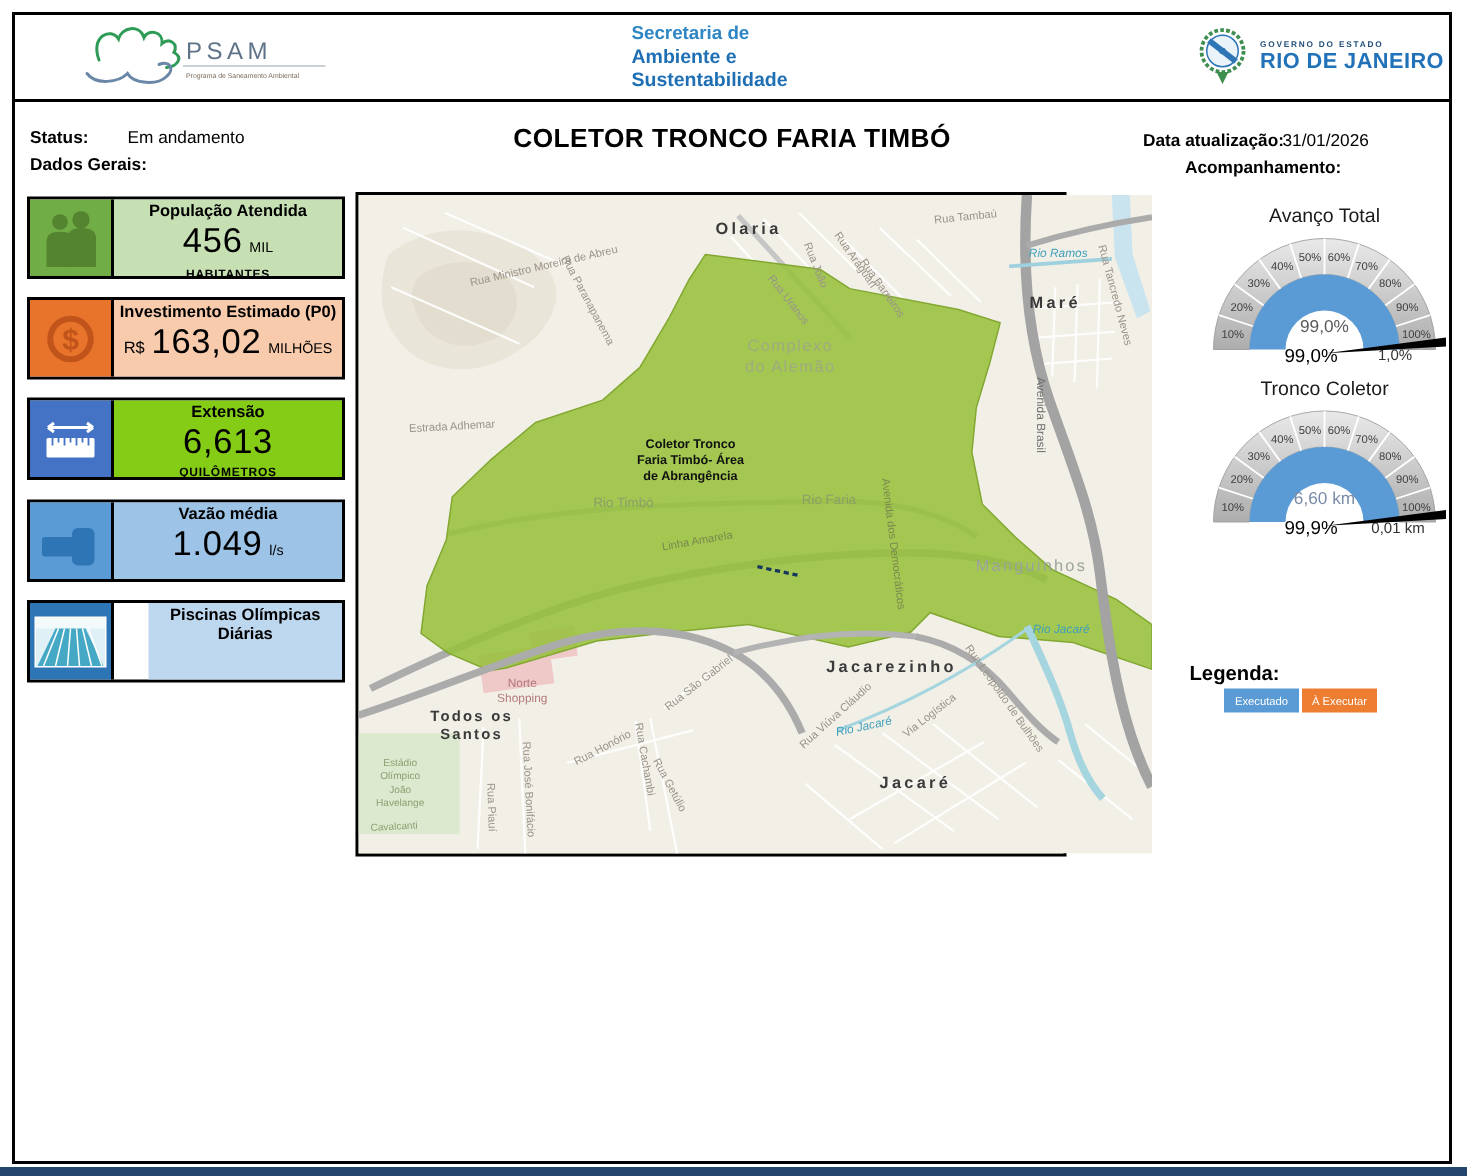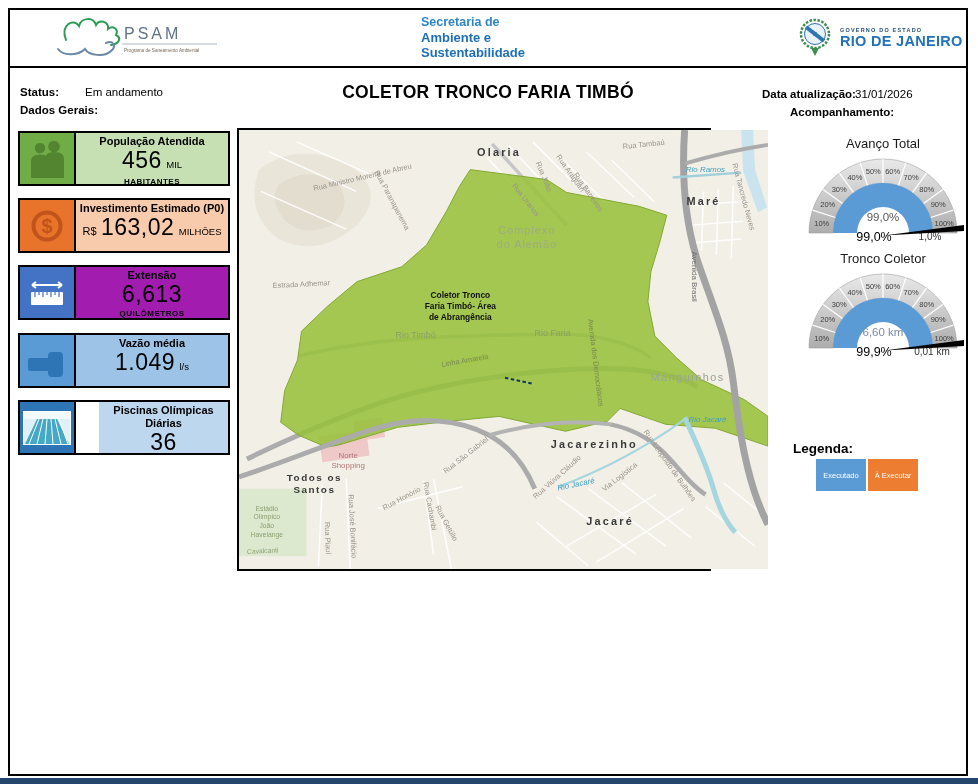--- a/index.html
+++ b/index.html
@@ -27,21 +27,21 @@
   .card .ic{width:56px;flex:none;display:flex;align-items:center;justify-content:center;border-right:2px solid #000;box-sizing:border-box;}
   .card .bd{flex:1;text-align:center;padding-top:2px;overflow:hidden;}
   .card .ct{font-size:11px;font-weight:bold;line-height:13px;}
   .card .vrow{line-height:24px;white-space:nowrap;}
   .card .pre{font-size:11px;}
   .card .big{font-size:23px;letter-spacing:.5px;}
   .card .suf{font-size:9.5px;}
   .card .unit{font-size:8px;font-weight:bold;letter-spacing:.5px;line-height:9px;}
   .c1 .ic{background:#70AD47}.c1 .bd{background:#C6E0B4}
   .c2 .ic{background:#E8732A}.c2 .bd{background:#F8CBAD}
-  .c3 .ic{background:#4472C4}.c3 .bd{background:#a21caf}
+  .c3 .ic{background:#4472C4}.c3 .bd{background:#84cc16}
   .c4 .ic{background:#5B9BD5}.c4 .bd{background:#9DC3E6}
   .c5 .ic{background:#2E75B6}.c5 .bd{background:#BDD7EE}
   .poolimg{border:1px solid #fff;}
 
   
   .map{position:absolute;left:227px;top:118px;width:474px;height:443px;border:2px solid #000;box-sizing:border-box;background:#F2EFE7;}
   .map svg{display:block;}
   .ml{font-family:"Liberation Sans",sans-serif;text-anchor:middle;}
   .ml-place{font-size:11px;font-weight:bold;fill:#3A3A3A;letter-spacing:2.2px;}
   .ml-place-sm{font-size:10px;font-weight:bold;fill:#3A3A3A;letter-spacing:1.5px;}
@@ -59,21 +59,21 @@
   
   .gtitle{position:absolute;left:788px;width:170px;text-align:center;font-size:13px;color:#1a1a1a;}
   .gsvg{position:absolute;left:788px;width:170px;height:102px;}
   .gtick{font-size:7.5px;fill:#3F3F3F;text-anchor:middle;}
   .gcenter{font-size:11.5px;text-anchor:middle;}
   .gleft{font-size:12.5px;fill:#000;text-anchor:middle;}
   .gright{font-size:10px;fill:#333;text-anchor:middle;}
 
   
   .legend-label{position:absolute;left:783px;top:431px;font-size:13.5px;font-weight:bold;}
-  .chip{position:absolute;top:449px;width:50px;height:32px;font-size:7.5px;color:#fff;display:flex;align-items:center;justify-content:center;}
+  .chip{position:absolute;top:449px;width:50px;height:16px;font-size:7.5px;color:#fff;display:flex;align-items:center;justify-content:center;}
   .chip-exec{left:806px;background:#5B9BD5;}
   .chip-aexec{left:858px;background:#ED7D31;}
 </style>
 </head>
 <body>
 
 <div class="page">
 
   <div class="hd">
     <div class="psam">
@@ -194,21 +194,20 @@
             <path d="M13,32 L19,7"></path>
             <path d="M21,32 L23,7"></path>
           <path d="M29,32 L27,7"></path>
             <path d="M37,32 L31,7"></path>
             <path d="M44,32 L35,7"></path>
         </g>
       </svg>
     </div>
     <div class="bd">
       <div class="ct">Piscinas Olímpicas Diárias</div>
-      <div class="vrow"><span class="big">36</span></div>
     </div>
   </div>
 
   <div class="map">
     <svg width="529" height="439" viewBox="0 0 533 443" preserveAspectRatio="none">
       <rect width="533" height="443" fill="#F2EFE7"></rect>
       <g>
         <path d="M20,40 Q60,10 110,35 Q150,60 120,95 Q80,130 40,110 Q5,85 20,40 Z" fill="#E9E5D9"></path>
         <path d="M40,55 Q70,35 100,55 Q115,75 95,95 Q65,110 45,90 Q30,70 40,55 Z" fill="#E2DDCE"></path>
         <rect x="0" y="362" width="68" height="68" fill="#DCE9CF"></rect>

